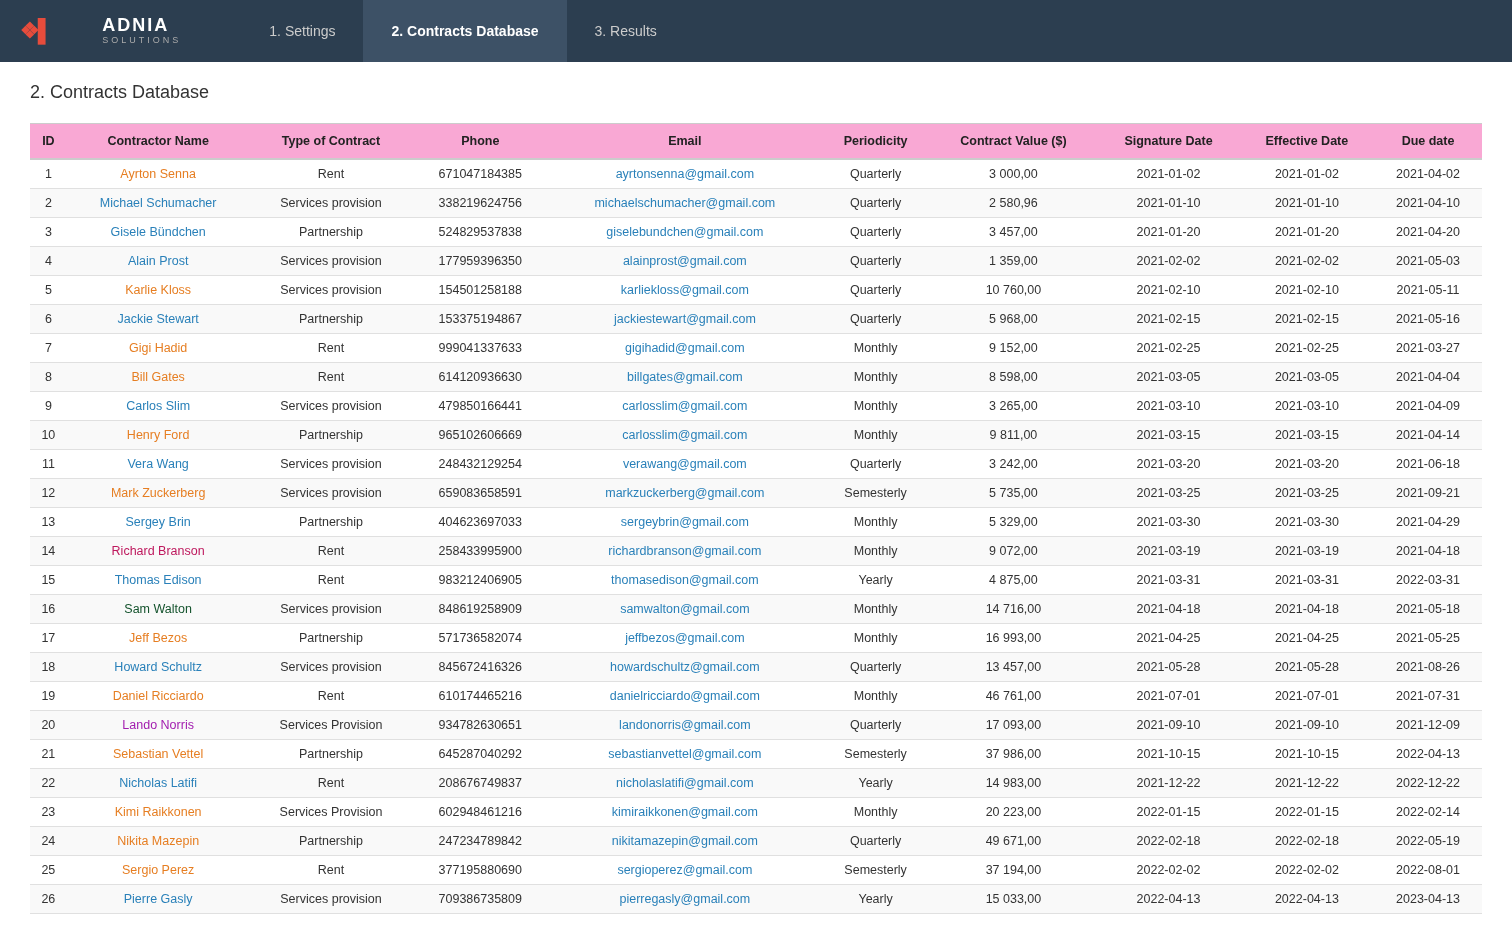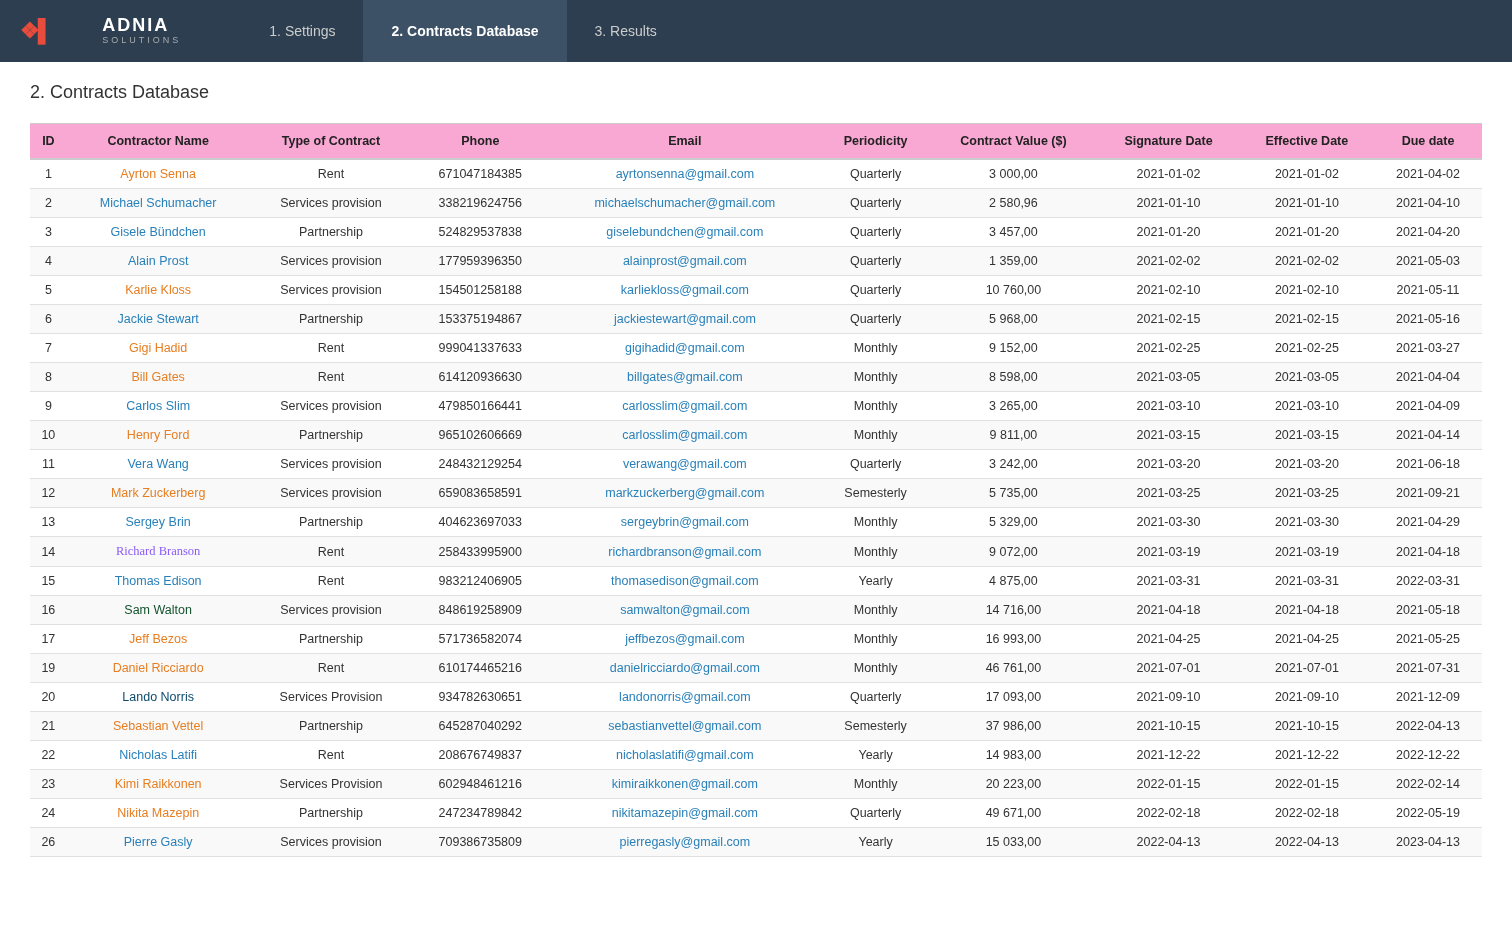--- a/index.html
+++ b/index.html
@@ -293,21 +293,21 @@
             <td>404623697033</td>
             <td><a href="mailto:sergeybrin@gmail.com" class="email-link">sergeybrin@gmail.com</a></td>
             <td>Monthly</td>
             <td>5 329,00</td>
             <td>2021-03-30</td>
             <td>2021-03-30</td>
             <td>2021-04-29</td>
           </tr>
           <tr>
             <td>14</td>
-            <td style="color: #8b5cf6; font-family: Liberation Serif, serif;">Richard Branson</td>
+            <td style="color: #be185d;">Richard Branson</td>
             <td>Rent</td>
             <td>258433995900</td>
             <td><a href="mailto:richardbranson@gmail.com" class="email-link">richardbranson@gmail.com</a></td>
             <td>Monthly</td>
             <td>9 072,00</td>
             <td>2021-03-19</td>
             <td>2021-03-19</td>
             <td>2021-04-18</td>
           </tr>
           <tr>
@@ -340,34 +340,46 @@
             <td>Partnership</td>
             <td>571736582074</td>
             <td><a href="mailto:jeffbezos@gmail.com" class="email-link">jeffbezos@gmail.com</a></td>
             <td>Monthly</td>
             <td>16 993,00</td>
             <td>2021-04-25</td>
             <td>2021-04-25</td>
             <td>2021-05-25</td>
           </tr>
           <tr>
+            <td>18</td>
+            <td style="color: rgb(41, 128, 185);">Howard Schultz</td>
+            <td>Services provision</td>
+            <td>845672416326</td>
+            <td><a href="mailto:howardschultz@gmail.com" class="email-link">howardschultz@gmail.com</a></td>
+            <td>Quarterly</td>
+            <td>13 457,00</td>
+            <td>2021-05-28</td>
+            <td>2021-05-28</td>
+            <td>2021-08-26</td>
+          </tr>
+          <tr>
             <td>19</td>
             <td style="color: rgb(230, 126, 34);">Daniel Ricciardo</td>
             <td>Rent</td>
             <td>610174465216</td>
             <td><a href="mailto:danielricciardo@gmail.com" class="email-link">danielricciardo@gmail.com</a></td>
             <td>Monthly</td>
             <td>46 761,00</td>
             <td>2021-07-01</td>
             <td>2021-07-01</td>
             <td>2021-07-31</td>
           </tr>
           <tr>
             <td>20</td>
-            <td style="color: #0c4a6e;">Lando Norris</td>
+            <td style="color: #a21caf;">Lando Norris</td>
             <td>Services Provision</td>
             <td>934782630651</td>
             <td><a href="mailto:landonorris@gmail.com" class="email-link">landonorris@gmail.com</a></td>
             <td>Quarterly</td>
             <td>17 093,00</td>
             <td>2021-09-10</td>
             <td>2021-09-10</td>
             <td>2021-12-09</td>
           </tr>
           <tr>
@@ -412,20 +424,32 @@
             <td>Partnership</td>
             <td>247234789842</td>
             <td><a href="mailto:nikitamazepin@gmail.com" class="email-link">nikitamazepin@gmail.com</a></td>
             <td>Quarterly</td>
             <td>49 671,00</td>
             <td>2022-02-18</td>
             <td>2022-02-18</td>
             <td>2022-05-19</td>
           </tr>
           <tr>
+            <td>25</td>
+            <td style="color: rgb(230, 126, 34);">Sergio Perez</td>
+            <td>Rent</td>
+            <td>377195880690</td>
+            <td><a href="mailto:sergioperez@gmail.com" class="email-link">sergioperez@gmail.com</a></td>
+            <td>Semesterly</td>
+            <td>37 194,00</td>
+            <td>2022-02-02</td>
+            <td>2022-02-02</td>
+            <td>2022-08-01</td>
+          </tr>
+          <tr>
             <td>26</td>
             <td style="color: rgb(41, 128, 185);">Pierre Gasly</td>
             <td>Services provision</td>
             <td>709386735809</td>
             <td><a href="mailto:pierregasly@gmail.com" class="email-link">pierregasly@gmail.com</a></td>
             <td>Yearly</td>
             <td>15 033,00</td>
             <td>2022-04-13</td>
             <td>2022-04-13</td>
             <td>2023-04-13</td>

